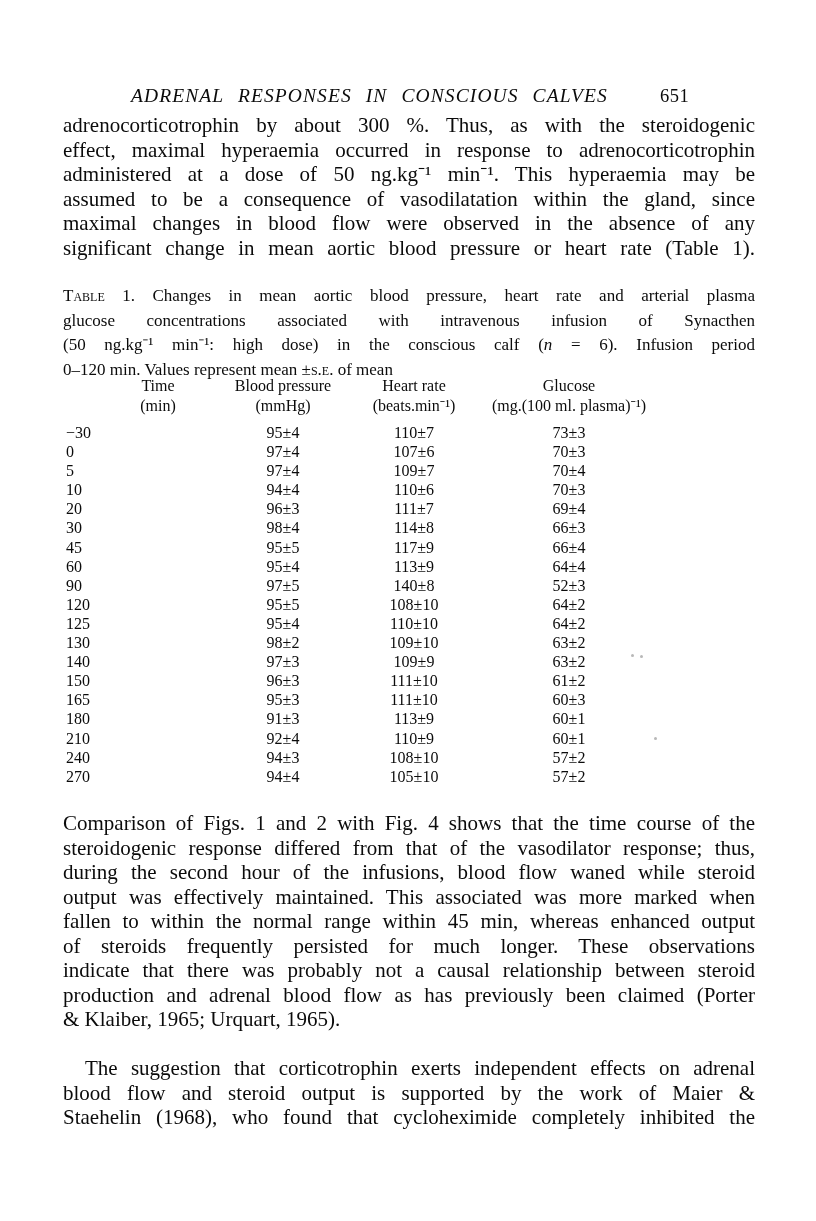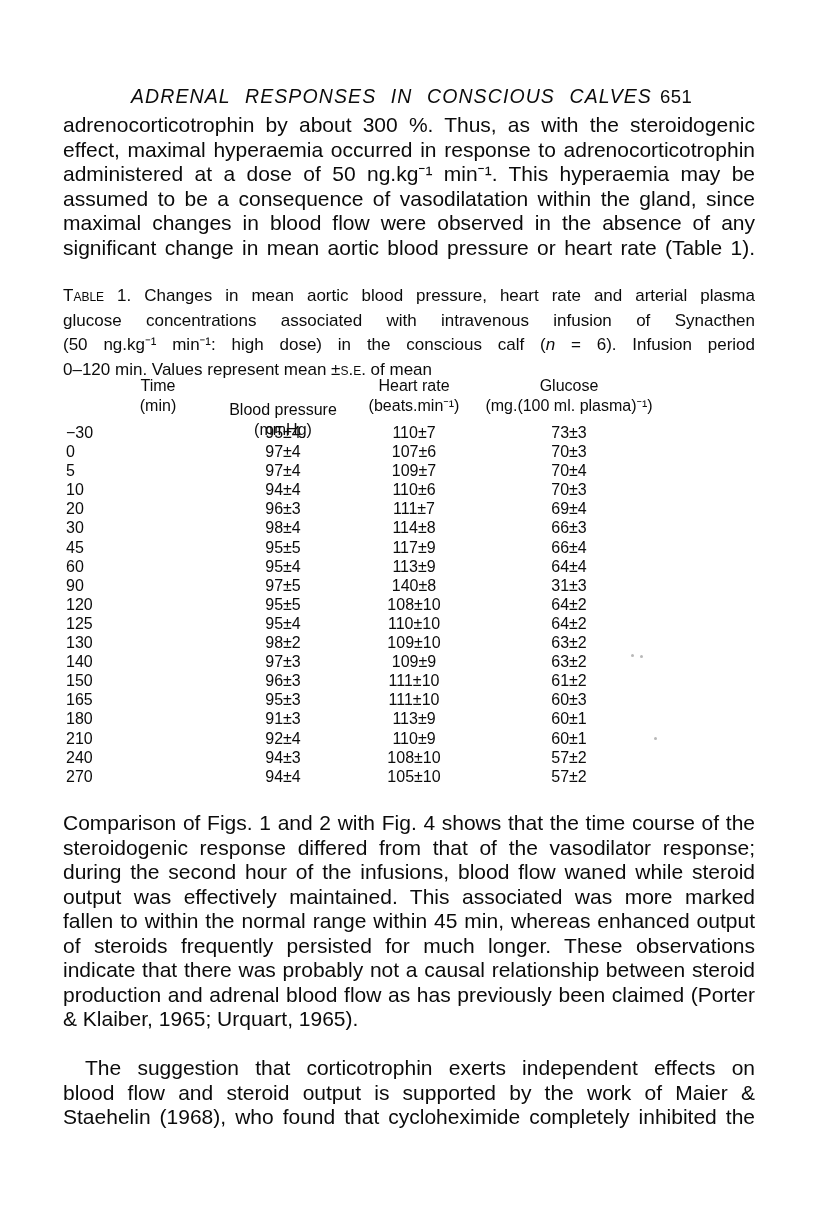--- a/index.html
+++ b/index.html
@@ -1,18 +1,18 @@
 <!DOCTYPE html>
 <html><head>
 <meta charset="utf-8">
 <style>
   html,body{margin:0;padding:0;background:#ffffff;}
   .page{
     position:relative;width:816px;height:1221px;background:#ffffff;
-    font-family:Liberation Sans, sans-serif;
+    font-family:Liberation Serif, serif;
     color:#0b0b0b;overflow:hidden;
   }
   
   .running-head{position:absolute;top:85px;left:0;width:816px;height:26px;}
   .head-title{
     position:absolute;left:131px;top:0;
     font-style:italic;font-size:19.5px;letter-spacing:1.1px;word-spacing:8px;
     white-space:nowrap;
   }
   .page-num{position:absolute;left:660px;top:1px;font-size:18.5px;letter-spacing:.5px;}
@@ -34,21 +34,21 @@
     text-align:justify;text-align-last:justify;overflow:hidden;
   }
   .cap-line.last{text-align:center;text-align-last:left;}
   .sc{font-variant:small-caps;}
   .it{font-style:italic;}
   
   .tbl{position:absolute;top:0;left:0;width:816px;height:800px;pointer-events:none;}
   .th{position:absolute;top:376px;text-align:center;font-size:16px;}
   .th div{height:19.8px;line-height:19.8px;white-space:nowrap;}
   .th-time{left:98px;width:120px;}
-  .th-bp{left:198px;width:170px;margin-top:24px;}
+  .th-bp{left:198px;width:170px;}
   .th-hr{left:319px;width:190px;}
   .th-glu{left:444px;width:250px;}
   .tcol{position:absolute;top:423px;font-size:16px;}
   .tcol div{height:19.1px;line-height:19.1px;white-space:nowrap;}
   .col-time{left:66px;width:106px;text-align:left;}
   .col-bp{left:213px;width:140px;text-align:center;}
   .col-hr{left:339px;width:150px;text-align:center;}
   .col-glu{left:459px;width:220px;text-align:center;}
   
   .speck{position:absolute;background:#7e7e7e;border-radius:50%;opacity:.55;}
@@ -241,21 +241,21 @@
         <div>70±3</div>
 
         <div>69±4</div>
 
         <div>66±3</div>
 
         <div>66±4</div>
 
         <div>64±4</div>
 
-        <div>31±3</div>
+        <div>52±3</div>
 
         <div>64±2</div>
 
         <div>64±2</div>
 
         <div>63±2</div>
 
         <div>63±2</div>
 
         <div>61±2</div>

